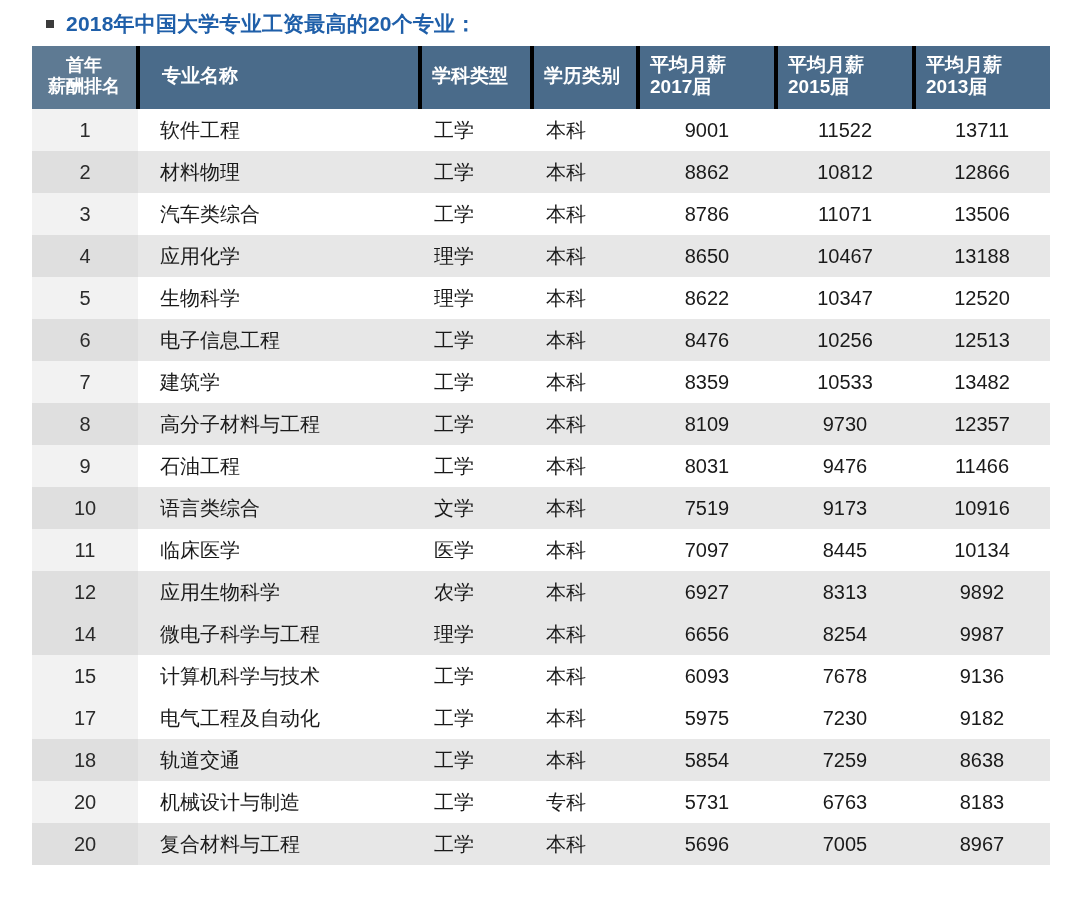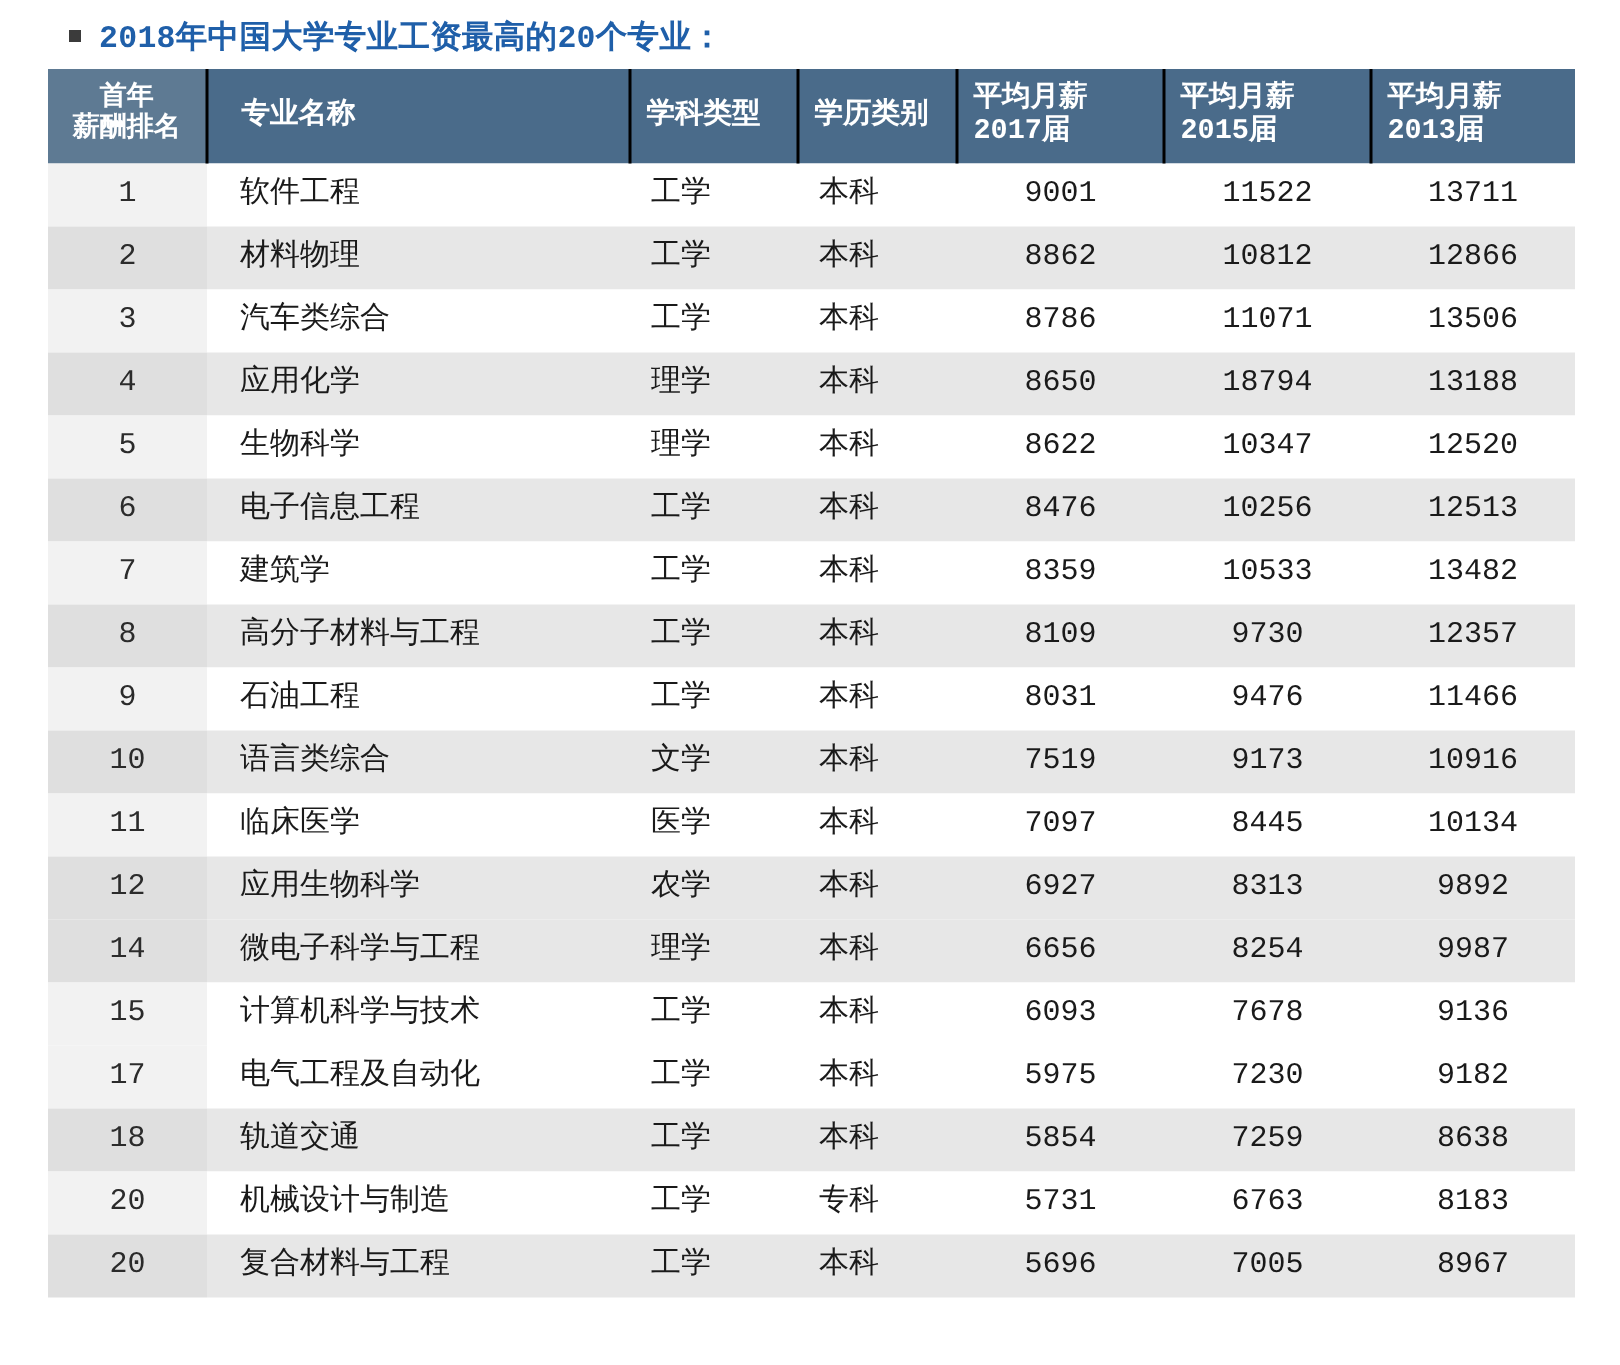--- a/index.html
+++ b/index.html
@@ -12,21 +12,20 @@
     background: #ffffff;
     font-family: "Liberation Sans", "DejaVu Sans", sans-serif;
     color: #1a1a1a;
     overflow: hidden;
   }
   .page {
     position: relative;
     width: 1080px;
     height: 910px;
     box-sizing: border-box;
-    font-family: Liberation Mono, monospace;
   }
   
   .title-row {
     display: flex;
     align-items: center;
     padding: 10px 0 8px 46px;
   }
   .title-bullet {
     width: 8px;
     height: 8px;
@@ -59,21 +58,21 @@
   table.salary col.c6 { width: 136px; }
 
   thead th {
     background: #4a6b8a;
     color: #ffffff;
     font-size: 19px;
     font-weight: bold;
     padding: 8px 10px 10px 10px;
     vertical-align: middle;
     line-height: 1.18;
-    border-right: 2px solid #000000;
+    border-right: 4px solid #000000;
   }
   thead th:last-child { border-right: none; }
   thead th.h-rank {
     background: #5e7a93;
     text-align: center;
     font-size: 18px;
   }
   thead th.h-name {
     text-align: left;
     padding-left: 22px;
@@ -191,21 +190,21 @@
             <td class="sal">8786</td>
             <td class="sal">11071</td>
             <td class="sal">13506</td>
           </tr>
           <tr class="even">
             <td class="rank">4</td>
             <td class="name">应用化学</td>
             <td class="type">理学</td>
             <td class="degree">本科</td>
             <td class="sal">8650</td>
-            <td class="sal">18794</td>
+            <td class="sal">10467</td>
             <td class="sal">13188</td>
           </tr>
           <tr class="odd">
             <td class="rank">5</td>
             <td class="name">生物科学</td>
             <td class="type">理学</td>
             <td class="degree">本科</td>
             <td class="sal">8622</td>
             <td class="sal">10347</td>
             <td class="sal">12520</td>

